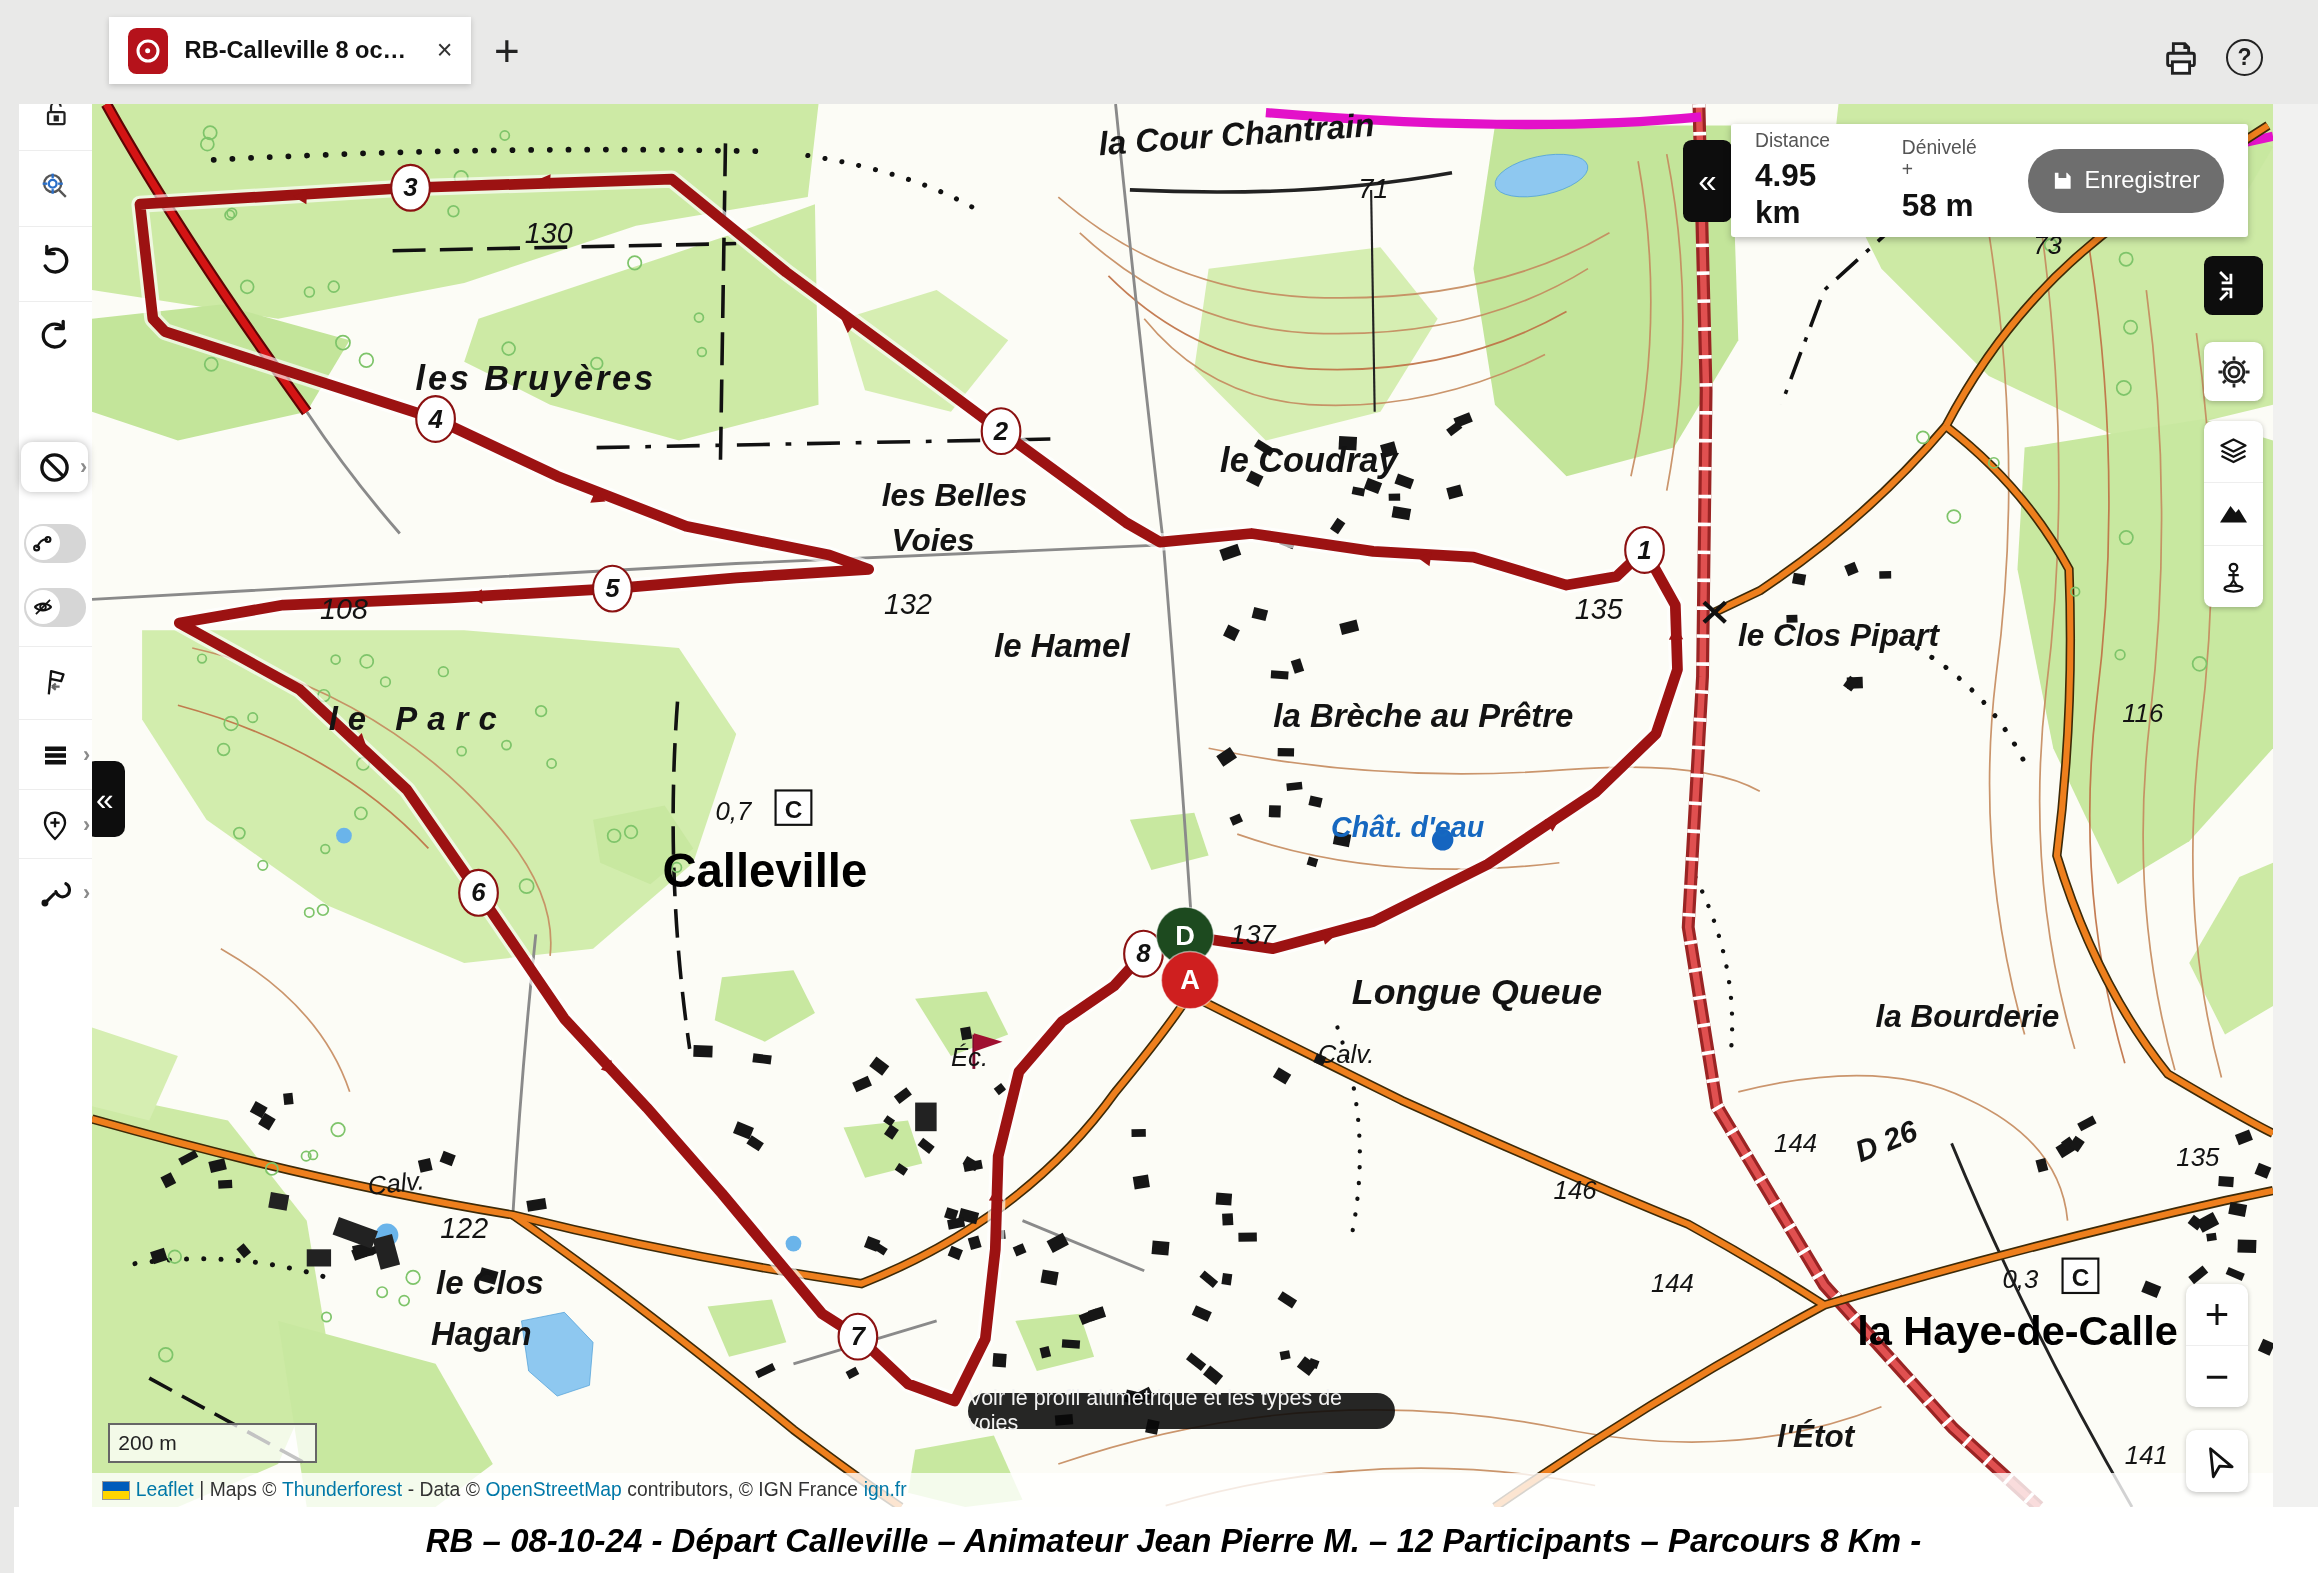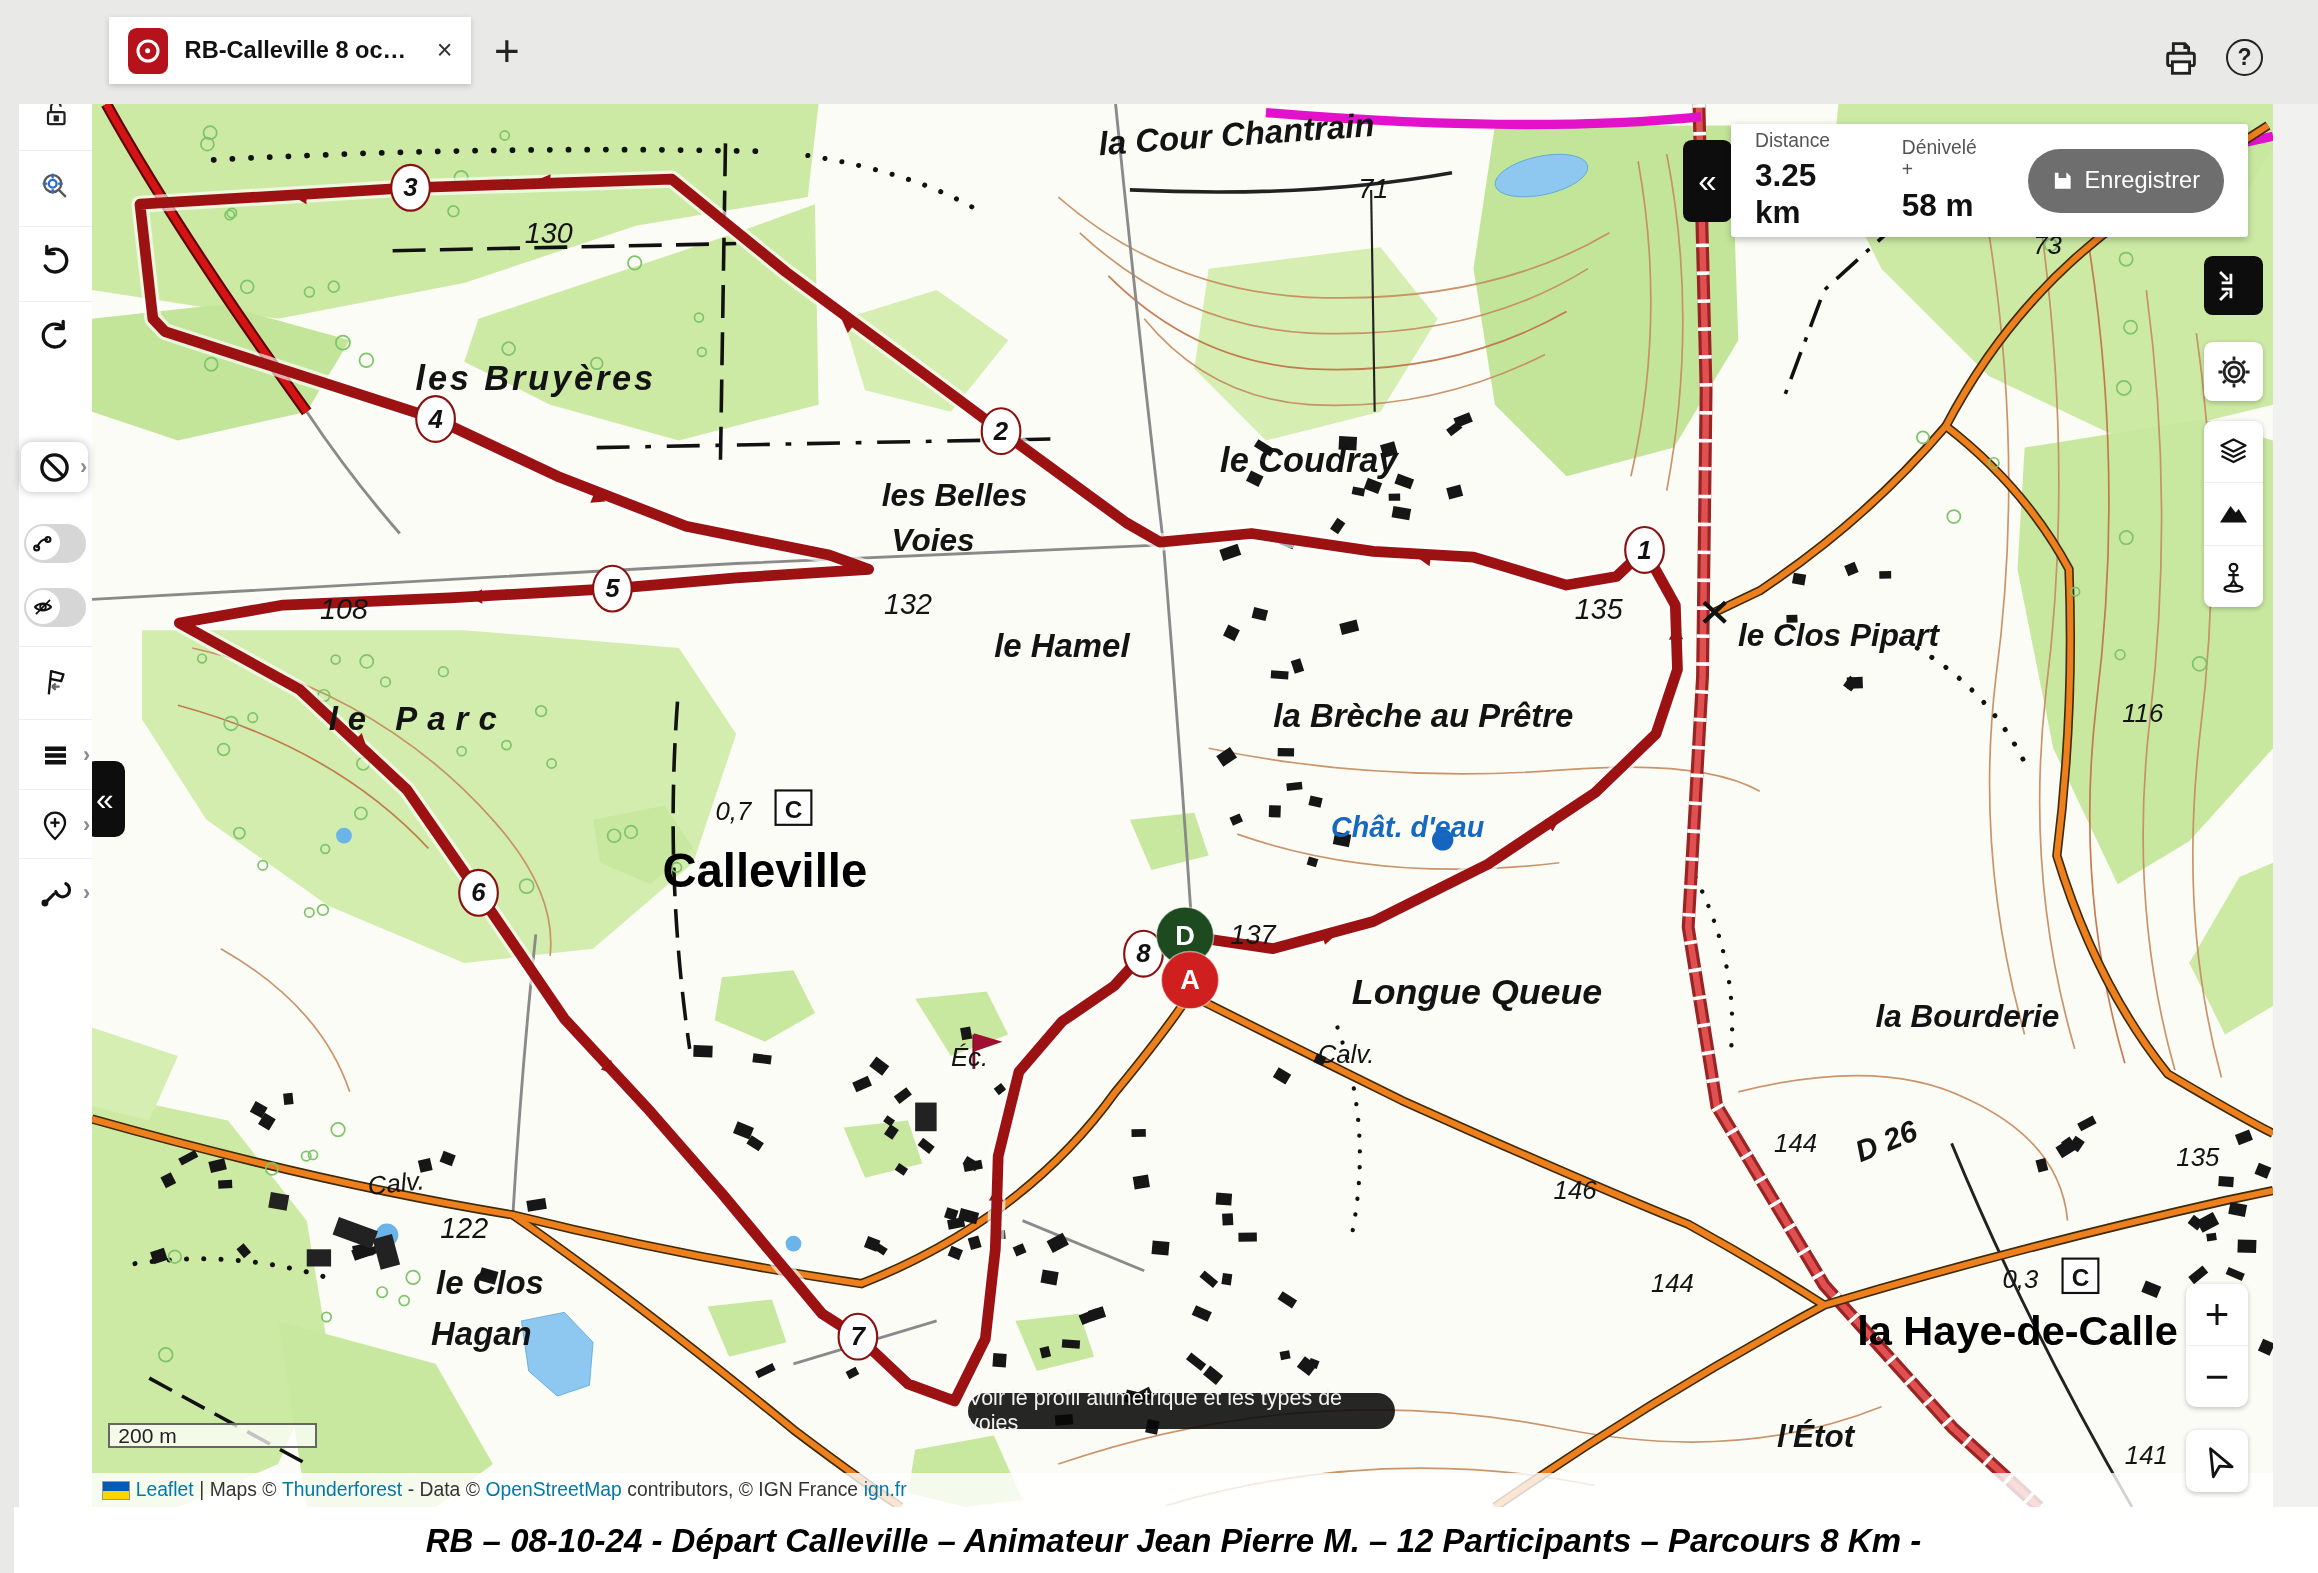--- a/index.html
+++ b/index.html
@@ -44,21 +44,21 @@
   .sq-btn{position:absolute;width:59px;height:59px;border-radius:8.6px;display:flex;align-items:center;justify-content:center;z-index:5;}
   .btn-black{background:#0d0d0d;}
   .btn-white{background:#fff;box-shadow:0 1.4px 5.7px rgba(0,0,0,.22);}
   .tools-stack{position:absolute;left:2112px;top:317px;width:59px;height:186px;background:#fff;border-radius:8.6px;box-shadow:0 1.4px 5.7px rgba(0,0,0,.22);display:flex;flex-direction:column;z-index:5;}
   .tools-stack .cell{flex:1;display:flex;align-items:center;justify-content:center;border-bottom:1.4px solid #eee;}
   .tools-stack .cell:last-child{border-bottom:none;}
   .zoom-stack{position:absolute;left:2094px;top:1180px;width:62px;height:123px;background:#fff;border-radius:10px;box-shadow:0 1.4px 5.7px rgba(0,0,0,.22);display:flex;flex-direction:column;z-index:5;}
   .zoom-stack .cell{flex:1;display:flex;align-items:center;justify-content:center;font-size:42px;color:#111;}
   .zoom-stack .cell:first-child{border-bottom:1.4px solid #eee;}
   .nav-button{position:absolute;left:2094px;top:1326px;width:62px;height:62px;background:#fff;border-radius:10px;box-shadow:0 1.4px 5.7px rgba(0,0,0,.22);display:flex;align-items:center;justify-content:center;z-index:5;}
-  .scale-bar{position:absolute;left:15.7px;top:1319px;width:209px;height:25px;background:rgba(255,255,255,.75);border:2.1px solid #666;box-sizing:border-box;font-size:21px;color:#222;display:flex;align-items:center;padding-left:8.6px;z-index:4;}
+  .scale-bar{position:absolute;left:15.7px;top:1319px;width:209px;height:40px;background:rgba(255,255,255,.75);border:2.1px solid #666;box-sizing:border-box;font-size:21px;color:#222;display:flex;align-items:center;padding-left:8.6px;z-index:4;}
   .attribution{position:absolute;left:0;top:1369px;width:100%;height:34px;background:rgba(255,255,255,.8);display:flex;align-items:center;padding-left:10px;font-size:19.3px;color:#333;gap:5.7px;z-index:4;box-sizing:border-box;}
   .attribution .link{color:#0078a8;}
   .ua-flag{width:26px;height:17px;display:inline-block;background:linear-gradient(#005bbb 50%,#ffd500 50%);border:0.7px solid #999;}
   .map-tooltip{position:absolute;left:876px;top:1289px;width:427px;height:36px;background:rgba(8,8,8,.88);border-radius:26px;color:#f3f3f3;display:flex;align-items:center;justify-content:center;font-size:21.5px;z-index:6;}
   .right-strip{position:absolute;right:0;top:0;width:46px;height:1507px;background:#f1f1f0;z-index:6;}
   .caption{position:absolute;left:0;top:1507px;width:100%;height:67px;background:#fff;display:flex;align-items:center;justify-content:center;font-size:33px;font-weight:700;font-style:italic;color:#000;z-index:9;margin-left:14px;}
   svg.ic{display:block;}
 </style>
 </head>
 <body>
@@ -641,21 +641,21 @@
         </g>
       </g>
   </svg>
 
   <div class="panel-collapse">
       <span>«</span>
     </div>
   <div class="info-panel">
     <div class="metric">
       <div class="lab">Distance</div>
-      <div class="val">3.25 km</div>
+      <div class="val">4.95 km</div>
     </div>
     <div class="metric">
       <div class="lab">Dénivelé +</div>
       <div class="val">58 m</div>
     </div>
     <div class="save-button">
       <svg class="ic" width="21.5" height="21.5" viewBox="0 0 30 30">
           <path fill="#fff" d="M4 4 h17 l5 5 v17 h-22 z M9 4 v7 h11 v-7 z M8 17 h14 v9 h-14 z"></path>
           <rect x="15" y="5" width="3" height="5" fill="#6e6e6e"></rect>
         </svg>

